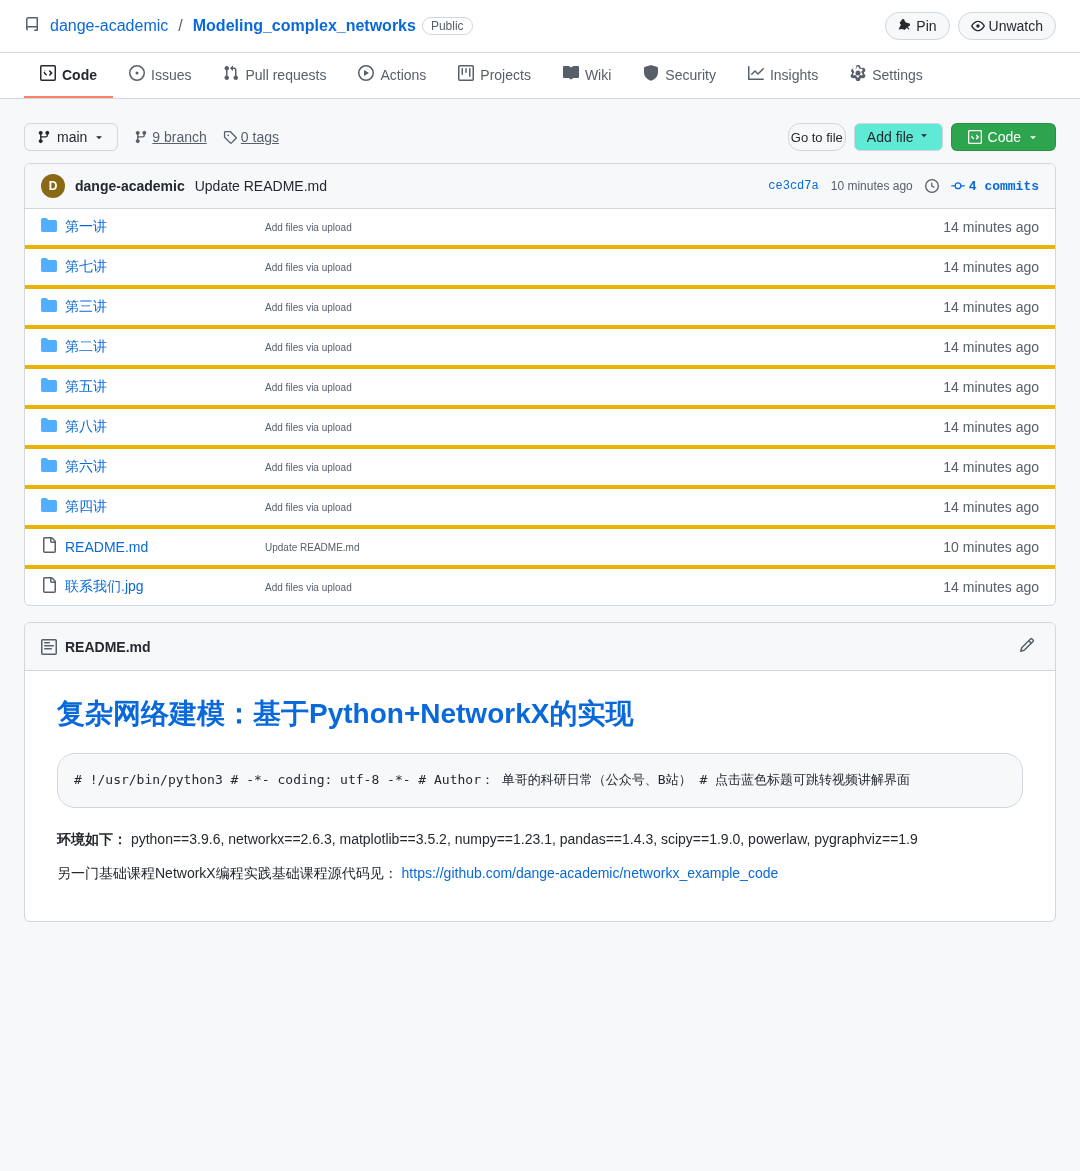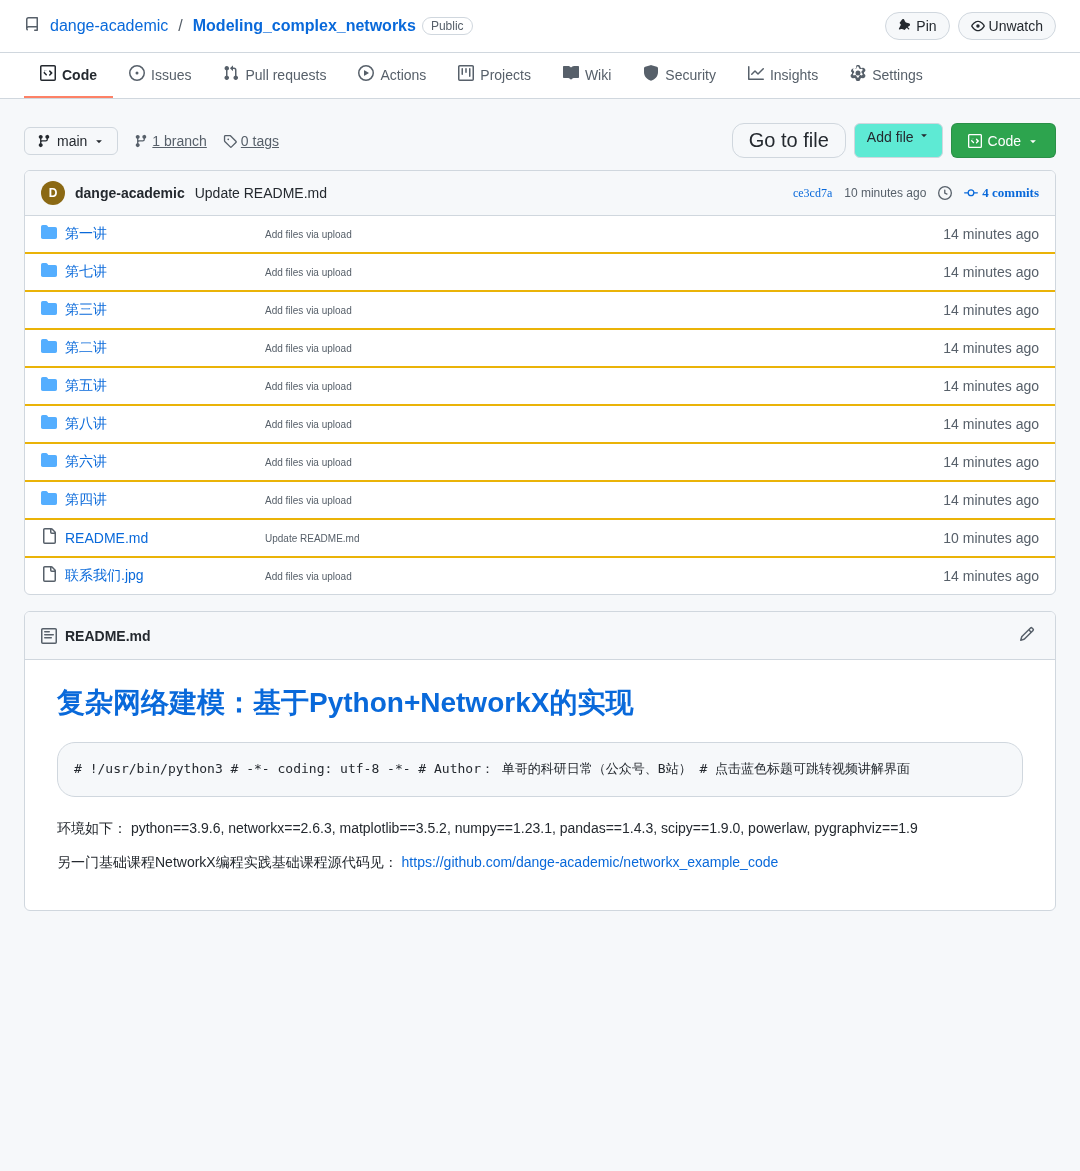--- a/index.html
+++ b/index.html
@@ -23,52 +23,52 @@
 
     
     .main { max-width: 1080px; margin: 0 auto; padding: 24px; }
 
     
     .branch-bar { display: flex; align-items: center; justify-content: space-between; margin-bottom: 12px; }
     .branch-left { display: flex; align-items: center; gap: 16px; }
     .branch-btn { border: 1px solid #d0d7de; background: #f6f8fa; border-radius: 6px; padding: 5px 12px; font-size: 14px; cursor: pointer; display: flex; align-items: center; gap: 6px; color: #24292f; }
     .branch-info { display: flex; align-items: center; gap: 4px; color: #57606a; font-size: 14px; }
     .branch-right { display: flex; gap: 8px; }
-    .goto-file-btn { border: 1px solid #d0d7de; background: #f6f8fa; border-radius: 12px; padding: 5px 16px; font-size: 20px; cursor: pointer; color: #24292f; }
+    .goto-file-btn { border: 1px solid #d0d7de; background: #f6f8fa; border-radius: 12px; padding: 5px 2px; font-size: 13px; cursor: pointer; color: #24292f; }
     .add-file-btn { border: 1px solid #d0d7de; background: #5eead4; border-radius: 6px; padding: 5px 12px; font-size: 14px; cursor: pointer; display: flex; align-items: flex-start; gap: 4px; color: #24292f; }
     .code-btn { background: #2da44e; color: #fff; border: 1px solid rgba(27,31,36,0.15); border-radius: 6px; padding: 5px 16px; font-size: 14px; cursor: pointer; display: flex; align-items: center; gap: 6px; }
 
     
     .file-table { border: 1px solid #d0d7de; border-radius: 6px; background: #fff; margin-bottom: 16px; overflow: hidden; }
     .commit-header { display: flex; align-items: center; gap: 10px; padding: 10px 16px; background: #f6f8fa; border-bottom: 1px solid #d0d7de; }
     .avatar-placeholder { width: 24px; height: 24px; border-radius: 50%; background: #8b6914; display: flex; align-items: center; justify-content: center; color: white; font-size: 12px; font-weight: bold; }
     .commit-author { font-weight: 600; color: #24292f; }
     .commit-msg { color: #24292f; }
     .commit-hash { margin-left: auto; display: flex; align-items: center; gap: 12px; color: #57606a; font-size: 12px; }
-    .commit-hash a { color: #0969da; text-decoration: none; font-family: Liberation Serif, serif; }
+    .commit-hash a { color: #0969da; text-decoration: none; font-family: Liberation Mono, monospace; }
     .commits-link { display: flex; align-items: center; gap: 4px; color: #24292f; text-decoration: none; font-size: 13px; font-weight: 600; }
 
-    .file-row { display: flex; align-items: center; padding: 8px 16px; border-bottom: 2px solid #eab308; }
+    .file-row { display: flex; align-items: center; padding: 8px 16px; border-bottom: 4px solid #eab308; }
     .file-row:last-child { border-bottom: none; }
     .file-icon { margin-right: 8px; color: #54aeff; font-size: 16px; flex-shrink: 0; }
     .file-name { flex: 0 0 200px; color: #0969da; text-decoration: none; font-size: 14px; }
     .file-commit { flex: 1; color: #57606a; font-size: 10px; }
     .file-time { color: #57606a; font-size: 14px; text-align: right; white-space: nowrap; }
 
     
     .readme-card { border: 1px solid #d0d7de; border-radius: 6px; background: #fff; overflow: hidden; }
     .readme-header { display: flex; align-items: center; justify-content: space-between; padding: 10px 16px; background: #f6f8fa; border-bottom: 1px solid #d0d7de; }
     .readme-header-left { display: flex; align-items: center; gap: 8px; color: #24292f; font-weight: 600; }
     .readme-edit-btn { color: #57606a; cursor: pointer; padding: 4px; border-radius: 4px; background: none; border: none; }
     .readme-body { padding: 24px 32px; }
     .readme-title { font-size: 28px; font-weight: 700; color: #0969da; margin-bottom: 20px; }
     .code-block { background: #f6f8fa; border: 1px solid #d0d7de; border-radius: 18px; padding: 16px; margin-bottom: 20px; font-family: monospace; font-size: 13px; color: #24292f; line-height: 1.6; }
     .readme-link { color: #0969da; text-decoration: none; }
     .readme-text { font-size: 14px; line-height: 1.6; color: #24292f; margin-bottom: 12px; }
-    .readme-text strong { font-weight: 400; }
+    .readme-text strong { font-weight: 700; }
   </style>
 </head>
 <body>
 
 <div class="topbar">
   <div class="repo-title">
     <span class="repo-icon">
       <svg width="16" height="16" viewBox="0 0 16 16" fill="#57606a">
           <path d="M2 2.5A2.5 2.5 0 0 1 4.5 0h8.75a.75.75 0 0 1 .75.75v12.5a.75.75 0 0 1-.75.75h-2.5a.75.75 0 0 1 0-1.5h1.75v-2h-8a1 1 0 0 0-.714 1.7.75.75 0 1 1-1.072 1.05A2.495 2.495 0 0 1 2 11.5Zm10.5-1h-8a1 1 0 0 0-1 1v6.708A2.486 2.486 0 0 1 4.5 9h8Z"></path>
         </svg>
@@ -180,21 +180,21 @@
           </svg>
         <span>main</span>
         <svg width="12" height="12" viewBox="0 0 16 16" fill="currentColor">
             <path d="M4.427 7.427l3.396 3.396a.25.25 0 0 0 .354 0l3.396-3.396A.25.25 0 0 0 11.396 7H4.604a.25.25 0 0 0-.177.427Z"></path>
           </svg>
       </button>
       <a href="#" class="branch-info">
         <svg width="14" height="14" viewBox="0 0 16 16" fill="currentColor">
             <path d="M9.5 3.25a2.25 2.25 0 1 1 3 2.122V6A2.5 2.5 0 0 1 10 8.5H6a1 1 0 0 0-1 1v1.128a2.251 2.251 0 1 1-1.5 0V5.372a2.25 2.25 0 1 1 1.5 0v1.836A2.493 2.493 0 0 1 6 7h4a1 1 0 0 0 1-1v-.628A2.25 2.25 0 0 1 9.5 3.25Z"></path>
           </svg>
-        <span>1 branch</span>
+        <span>9 branch</span>
       </a>
       <a href="#" class="branch-info">
         <svg width="14" height="14" viewBox="0 0 16 16" fill="currentColor">
             <path d="M1 7.775V2.75C1 1.784 1.784 1 2.75 1h5.025c.464 0 .91.184 1.238.513l6.25 6.25a1.75 1.75 0 0 1 0 2.474l-5.026 5.026a1.75 1.75 0 0 1-2.474 0l-6.25-6.25A1.752 1.752 0 0 1 1 7.775Zm1.5 0c0 .066.026.13.073.177l6.25 6.25a.25.25 0 0 0 .354 0l5.025-5.025a.25.25 0 0 0 0-.354l-6.25-6.25a.25.25 0 0 0-.177-.073H2.75a.25.25 0 0 0-.25.25ZM6 5a1 1 0 1 1 0 2 1 1 0 0 1 0-2Z"></path>
           </svg>
         <span>0 tags</span>
       </a>
     </div>
     <div class="branch-right">
       <button class="goto-file-btn">Go to file</button>

